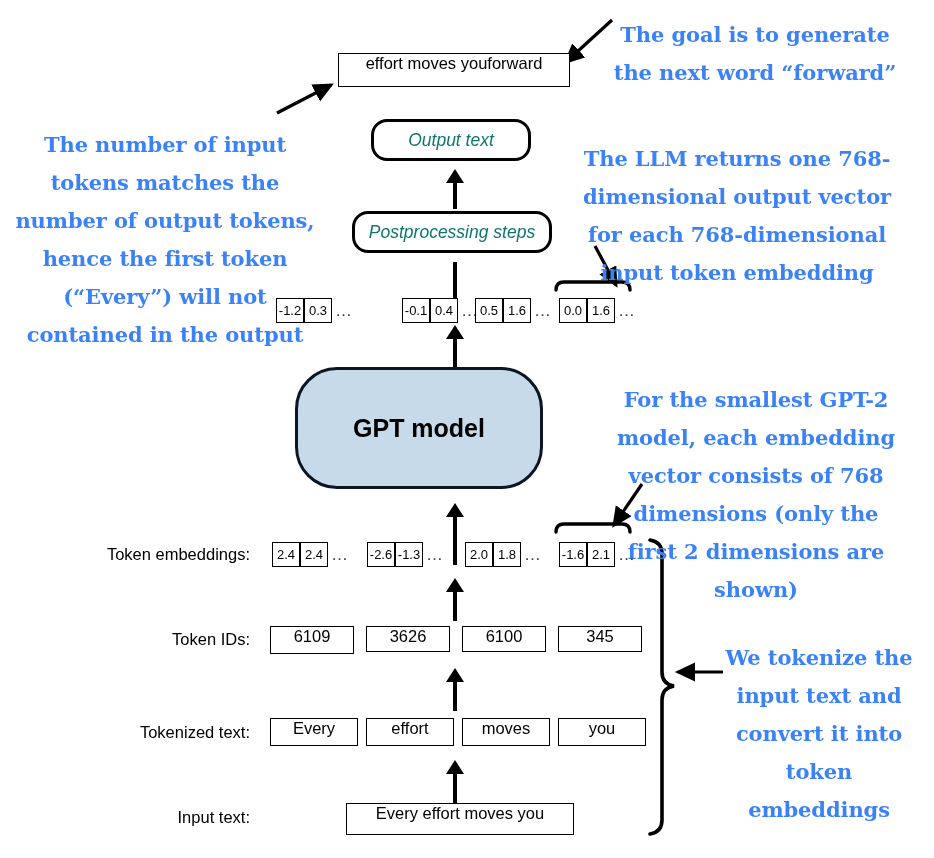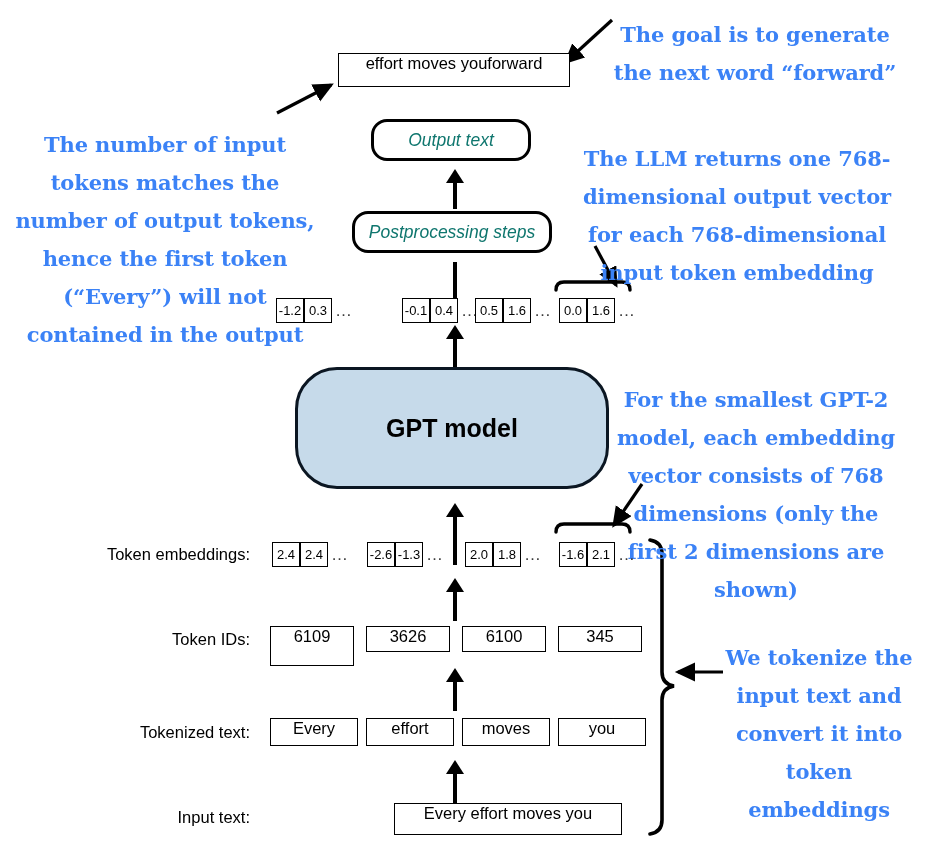--- a/index.html
+++ b/index.html
@@ -217,21 +217,21 @@
     <div class="vec-cell">0.0</div>
     <div class="vec-cell">1.6</div>
     <div class="vec-dots">…</div>
   </div>
 
   <div class="v-arrow" style="left:441px; top:325px; width:28px; height:42px;">
     <div class="head"></div>
     <div class="shaft" style="top:10px; height:32px;"></div>
   </div>
 
-  <div class="abs gpt-box" style="left:295px; top:367px; width:314px; height:122px;">GPT model</div>
+  <div class="abs gpt-box" style="left:295px; top:367px; width:248px; height:122px;">GPT model</div>
 
   <div class="abs annot" style="left:608px; top:381px; width:296px;">For the smallest GPT-2 model, each embedding vector consists of 768 dimensions (only the first 2 dimensions are shown)</div>
 
   <div class="v-arrow" style="left:441px; top:503px; width:28px; height:62px;">
     <div class="head"></div>
     <div class="shaft" style="top:10px; height:52px;"></div>
   </div>
 
   <div class="abs row-label" style="left:30px; top:545px; width:220px;">Token embeddings:</div>
 
@@ -256,21 +256,21 @@
     <div class="vec-dots">…</div>
   </div>
 
   <div class="v-arrow" style="left:441px; top:578px; width:28px; height:43px;">
     <div class="head"></div>
     <div class="shaft" style="top:10px; height:33px;"></div>
   </div>
 
   <div class="abs row-label" style="left:58px; top:630px; width:192px;">Token IDs:</div>
 
-  <div class="abs rect-box thin-box" style="left:270px; top:626px; width:84px; height:40px;">6109</div>
+  <div class="abs rect-box thin-box" style="left:270px; top:626px; width:84px; height:28px;">6109</div>
   <div class="abs rect-box thin-box" style="left:366px; top:626px; width:84px; height:26px;">3626</div>
   <div class="abs rect-box thin-box" style="left:462px; top:626px; width:84px; height:26px;">6100</div>
   <div class="abs rect-box thin-box" style="left:558px; top:626px; width:84px; height:26px;">345</div>
 
   <div class="abs annot" style="left:712px; top:639px; width:214px;">We tokenize the input text and convert it into token embeddings</div>
 
   <div class="v-arrow" style="left:441px; top:668px; width:28px; height:43px;">
     <div class="head"></div>
     <div class="shaft" style="top:10px; height:33px;"></div>
   </div>
@@ -282,15 +282,15 @@
   <div class="abs rect-box thin-box" style="left:462px; top:718px; width:88px; height:28px;">moves</div>
   <div class="abs rect-box thin-box" style="left:558px; top:718px; width:88px; height:28px;">you</div>
 
   <div class="v-arrow" style="left:441px; top:760px; width:28px; height:43px;">
     <div class="head"></div>
     <div class="shaft" style="top:10px; height:33px;"></div>
   </div>
 
   <div class="abs row-label" style="left:58px; top:808px; width:192px;">Input text:</div>
 
-  <div class="abs rect-box thin-box" style="left:346px; top:803px; width:228px; height:32px;margin-left:48px;">Every effort moves you</div>
+  <div class="abs rect-box thin-box" style="left:346px; top:803px; width:228px; height:32px;">Every effort moves you</div>
 
 </div>
 
 </body></html>

